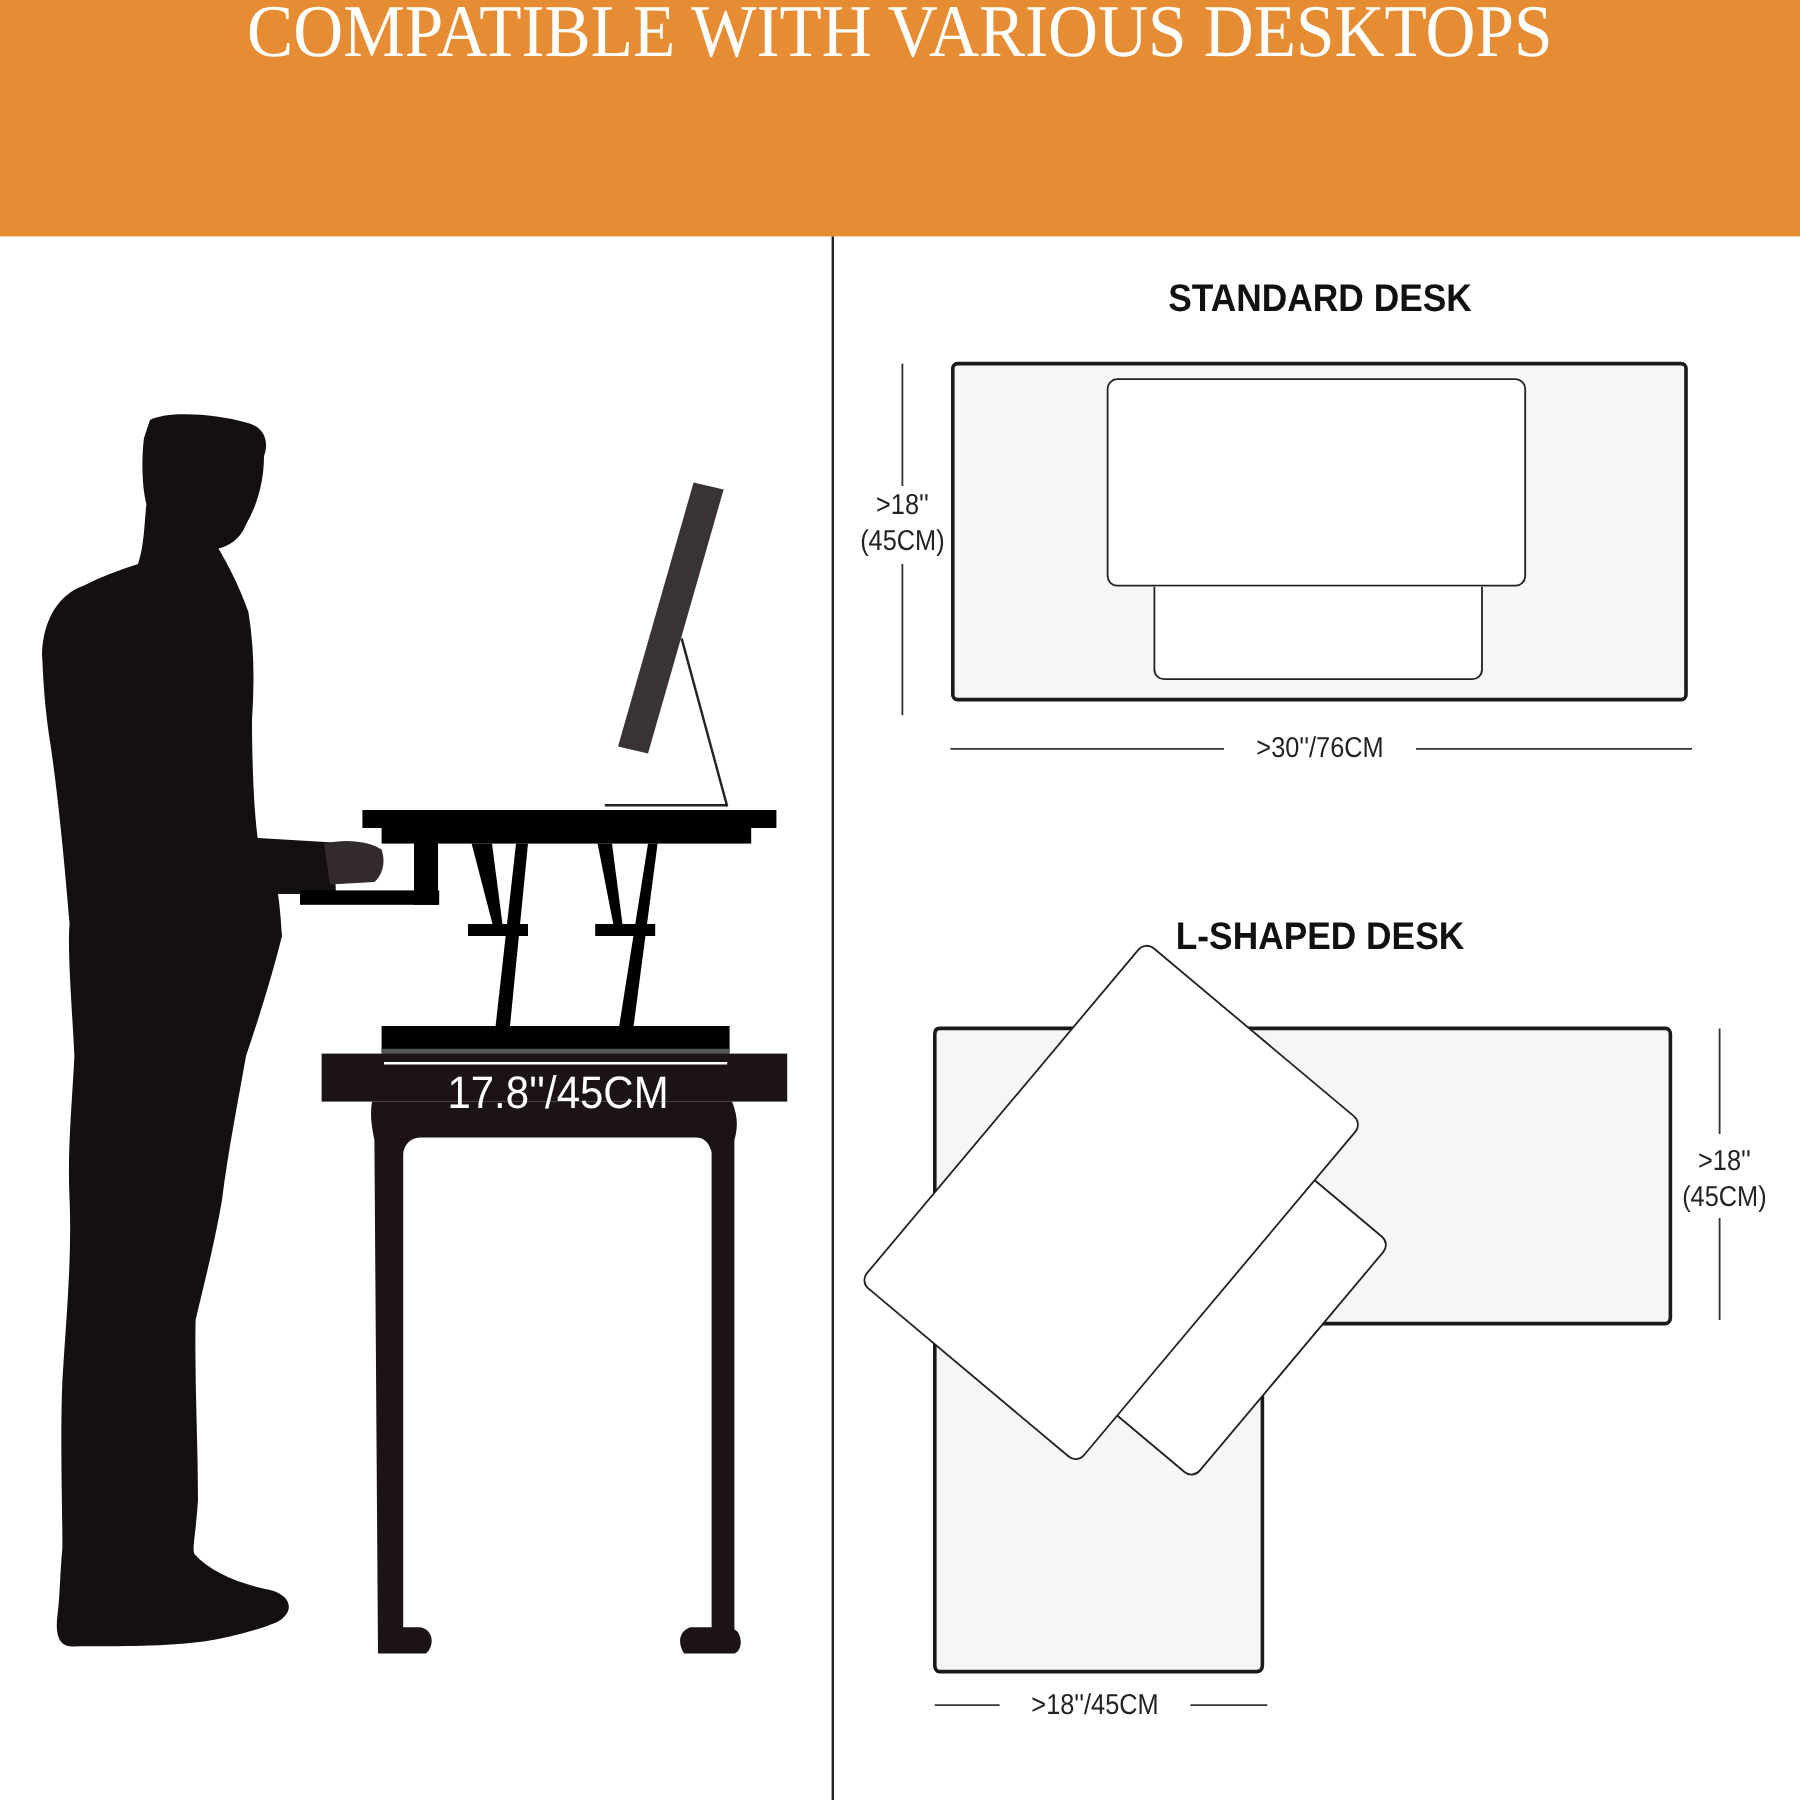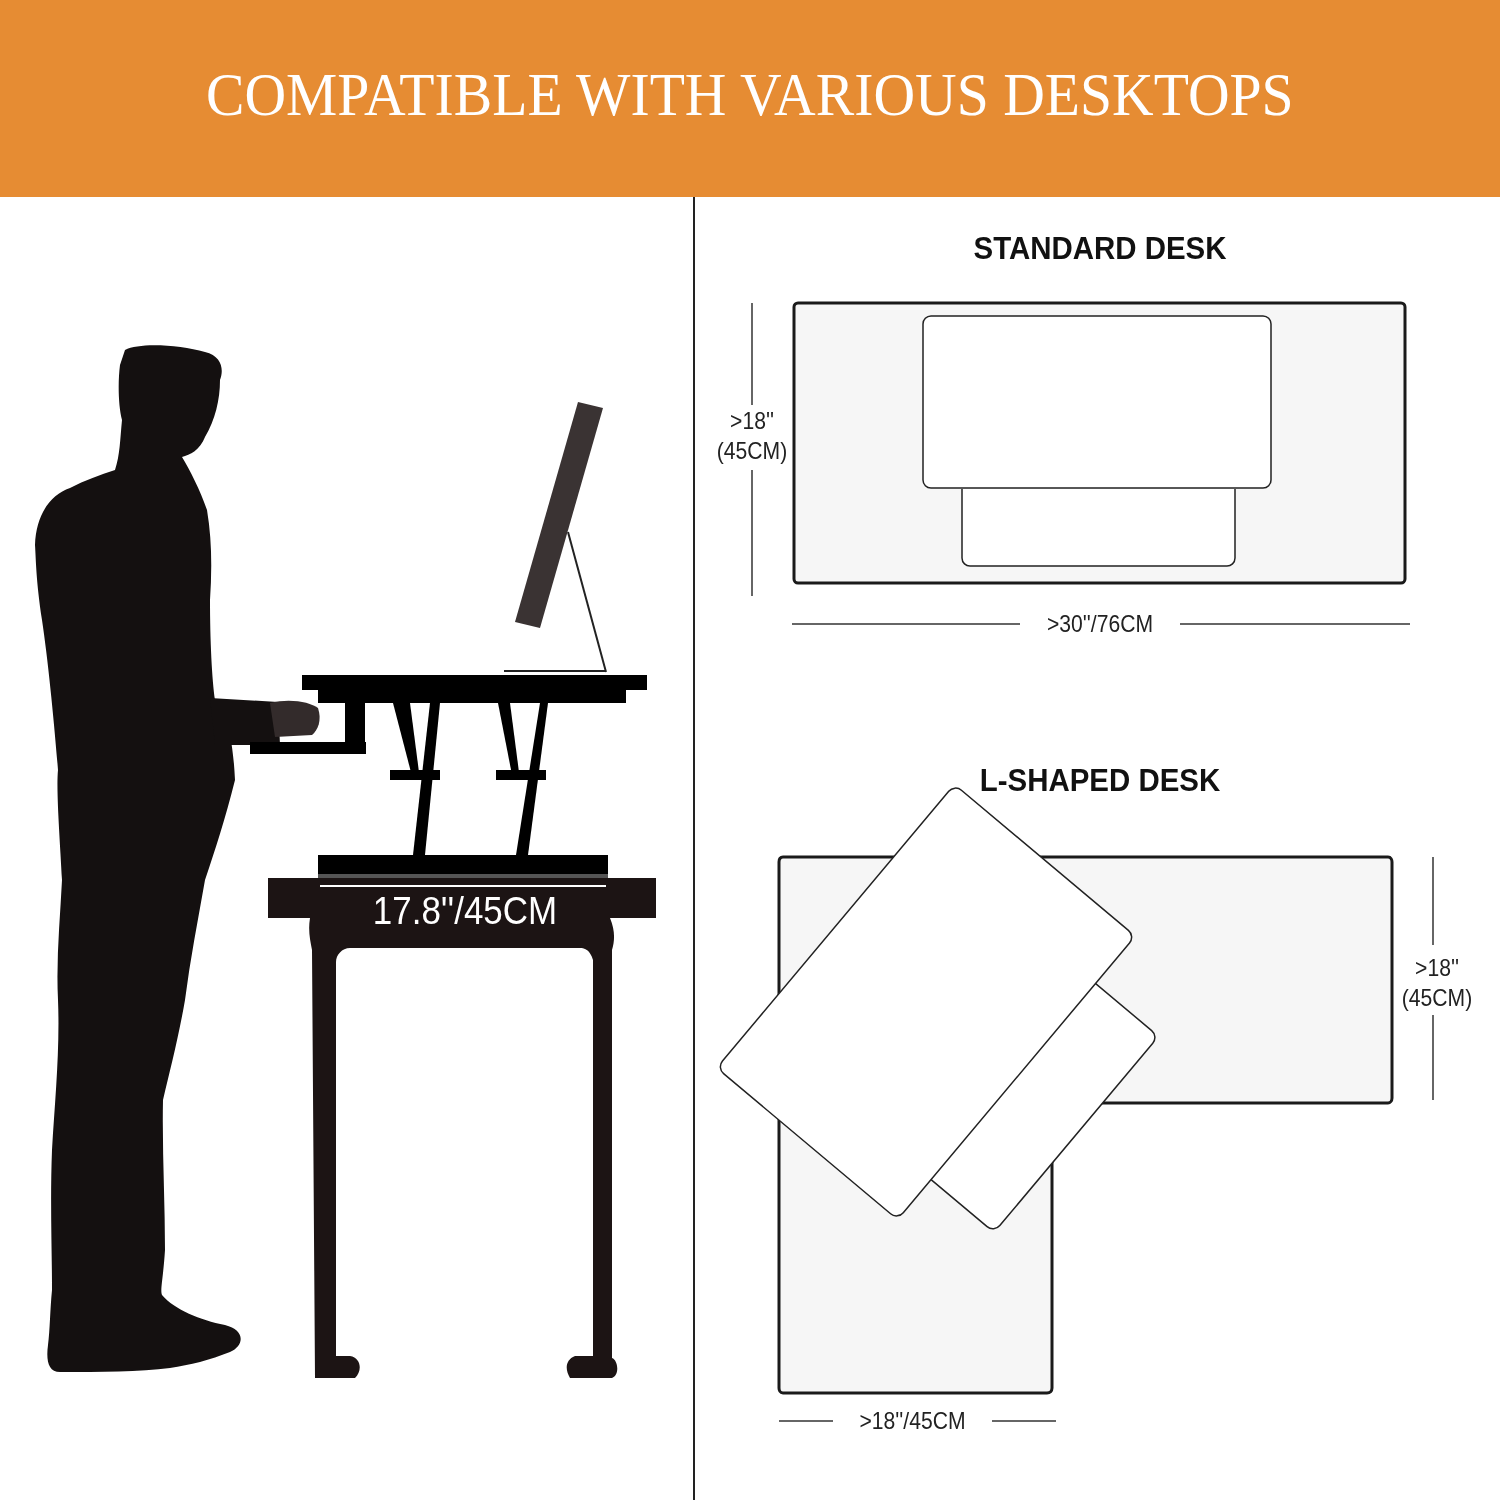--- a/index.html
+++ b/index.html
@@ -1,17 +1,17 @@
 <!DOCTYPE html>
 <html><head>
   <meta charset="utf-8">
   <style>
     html, body { margin: 0; padding: 0; }
     body { width: 1500px; height: 1500px; background: #ffffff; position: relative; overflow: hidden; }
-    .banner { position: absolute; left: 0; top: 0; width: 1500px; height: 197px; background: #e68c33; display: flex; align-items: center; justify-content: center; }
+    .banner { position: absolute; left: 0; top: 0; width: 1500px; height: 197px; background: #e68c33; display: flex; align-items: flex-start; justify-content: center; }
     .banner-title { color: #ffffff; font-family: "Liberation Serif", "DejaVu Serif", serif; font-size: 62px; letter-spacing: 0px; transform: scaleX(0.93); white-space: nowrap; margin-top: -8px; }
     .divider { position: absolute; left: 693px; top: 197px; width: 2px; height: 1303px; background: #222; }
     .section-title { position: absolute; font-family: "Liberation Sans", "DejaVu Sans", sans-serif; font-weight: bold; font-size: 32px; color: #111; white-space: nowrap; transform: scaleX(0.92); transform-origin: center; text-align: center; }
     .dim { position: absolute; font-family: "Liberation Sans", "DejaVu Sans", sans-serif; color: #222; font-size: 24px; line-height: 30px; text-align: center; white-space: nowrap; transform: scaleX(0.88); }
     svg { position: absolute; left: 0; top: 0; }
     .width-label { position: absolute; left: 320px; top: 890px; width: 290px; text-align: center; font-family: "Liberation Sans", "DejaVu Sans", sans-serif; font-size: 38px; color: #ffffff; white-space: nowrap; transform: scaleX(0.92); }
   </style>
 </head>
 <body>
 

